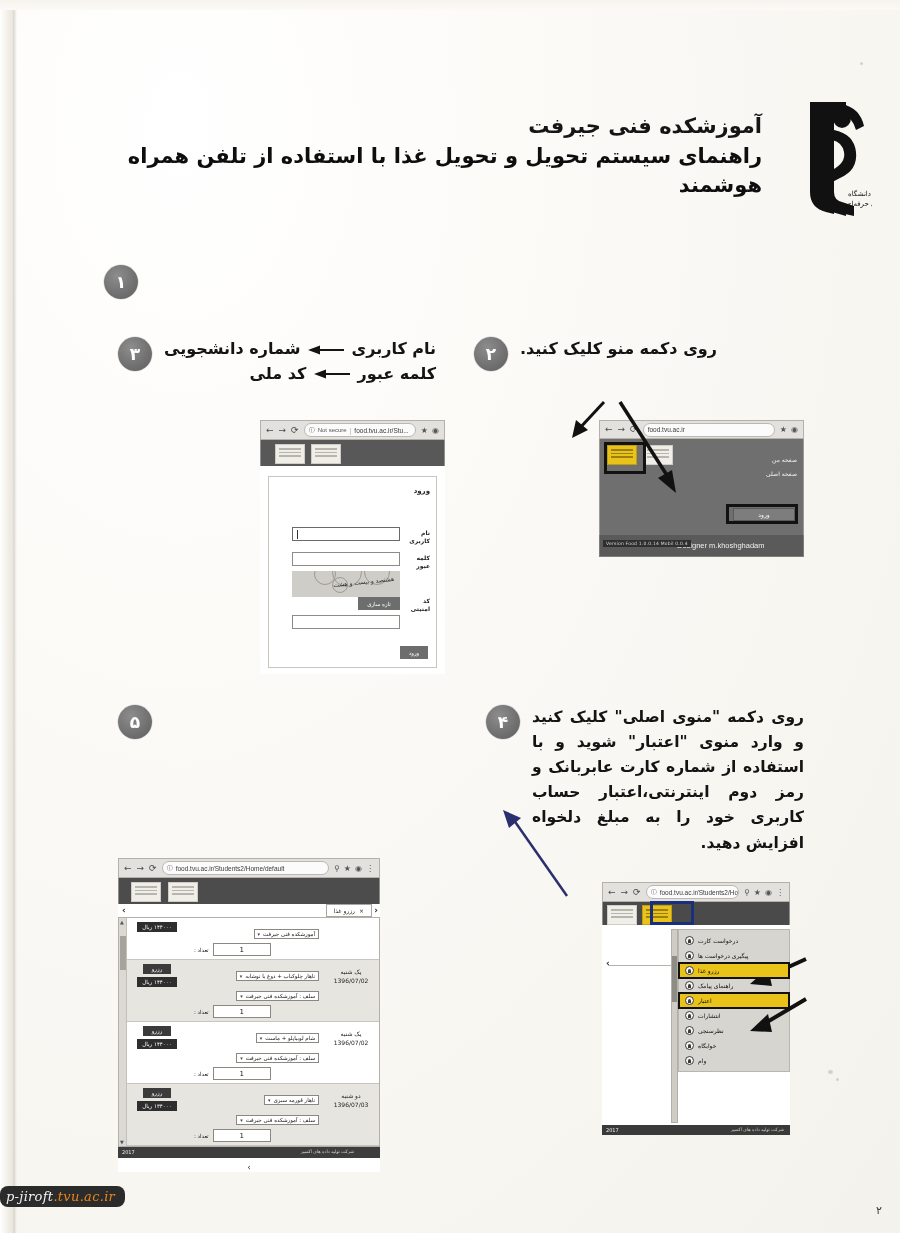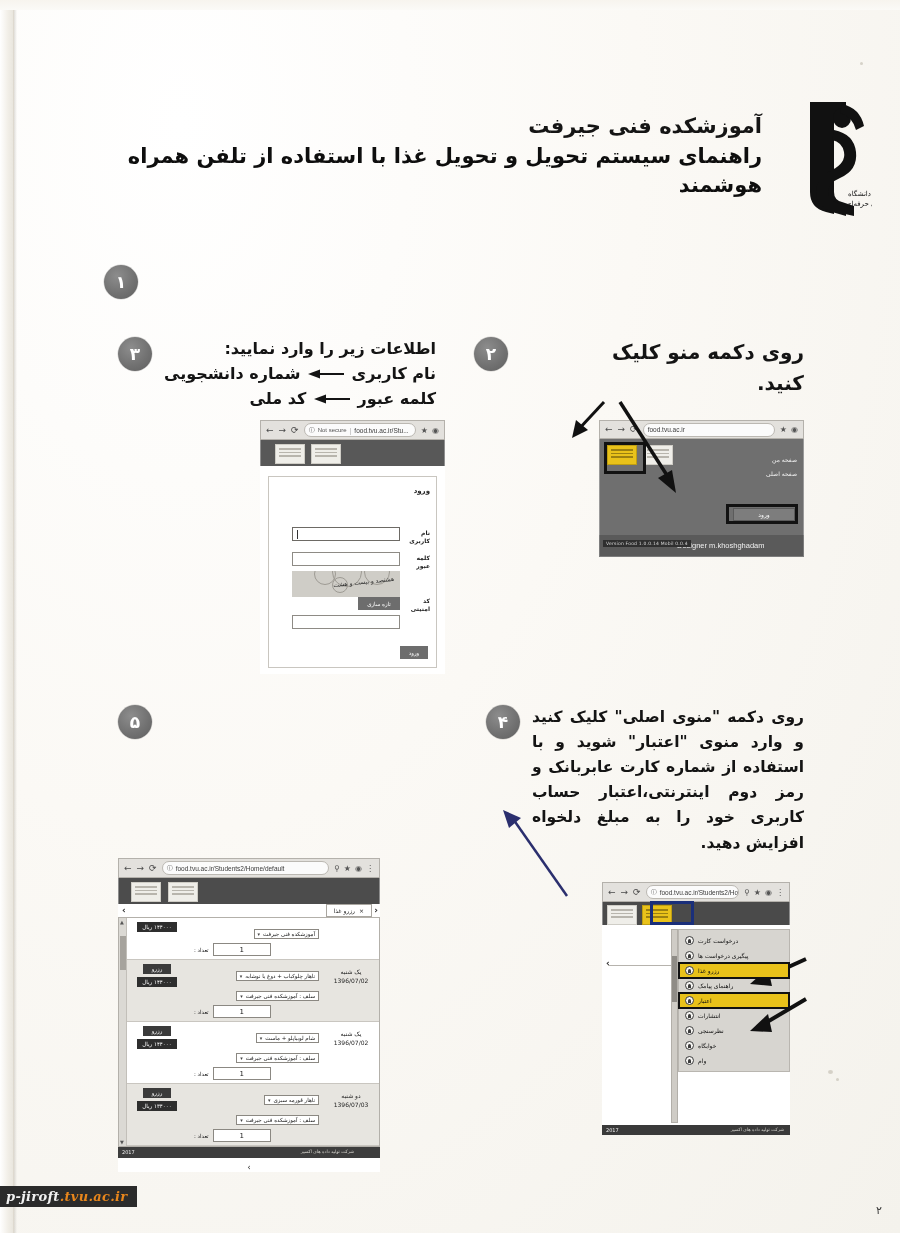--- a/index.html
+++ b/index.html
@@ -69,21 +69,21 @@
   }
   .step-text.just { text-align: justify; text-align-last: right; }
 
   
   #step1 { right: 96px; top: 265px; width: 700px; align-items: center; }
   #step1 .step-text { font-size: 18px; }
   .mono-url { font-family: "DejaVu Serif", serif; font-weight: bold; letter-spacing: .2px; }
 
   
   #step2 { right: 96px; top: 337px; width: 330px; }
-  #step2 .step-text { font-size: 20px; line-height: 1.55; margin-left: 38px; }
+  #step2 .step-text { font-size: 16px; line-height: 1.55; }
 
   
   #step3 { right: 452px; top: 337px; width: 330px; }
   #step3 .step-text { font-size: 16px; line-height: 1.55; }
   .arrow-line { display: inline-flex; align-items: center; gap: 2px; vertical-align: middle; }
 
   
   #step4 { right: 96px; top: 705px; width: 318px; }
   #step4 .step-text { font-size: 15.5px; line-height: 1.62; }
 
@@ -269,22 +269,22 @@
   .d-footer span { position:absolute; right:6px; top:2px; color:#d2d0ca; font-size:4.5px; direction:rtl; }
   .d-footer .yr { right:auto; left:4px; color:#efefef; font-size:5px; }
 
   
   .arrow-svg { position: absolute; pointer-events: none; }
 
   
   .watermark {
     position: absolute; left: 0; bottom: 26px;
     background: #2b2b2b; padding: 3px 10px 3px 6px;
-    font-family: "DejaVu Serif", serif; font-style: italic; font-weight: bold;
-    font-size: 13px; letter-spacing: .3px;
+    font-family: "DejaVu Serif", serif; font-style: italic; font-weight: normal;
+    font-size: 13px; letter-spacing: .3px; border-radius: 8px;
   }
   .wm-a { color: #f2f2f2; }
   .wm-b { color: #e8861c; }
   .page-no {
     position: absolute; right: 18px; bottom: 16px;
     font-size: 11px; color: #3a3a3a; font-family: "DejaVu Sans", sans-serif;
   }
 </style>
 </head>
 <body>
@@ -323,21 +323,20 @@
   <div class="step-row" id="step2">
     <div class="step-num">۲</div>
     <div class="step-text">
       <div>روی دکمه  منو کلیک کنید.</div>
     </div>
   </div>
 
   <div class="step-row" id="step3">
     <div class="step-num">۳</div>
     <div class="step-text">
-      <div>اطلاعات زیر را وارد نمایید:</div>
       <div>
         <span>نام کاربری</span>
         <span class="arrow-line">
           <svg width="40" height="12" viewBox="0 0 40 12">
               <path d="M38 6 L10 6" stroke="#141414" stroke-width="2"></path>
               <path d="M2 6 L14 1.5 L14 10.5 Z" fill="#141414"></path>
             </svg>
         </span>
         <span>شماره دانشجویی</span>
       </div>

